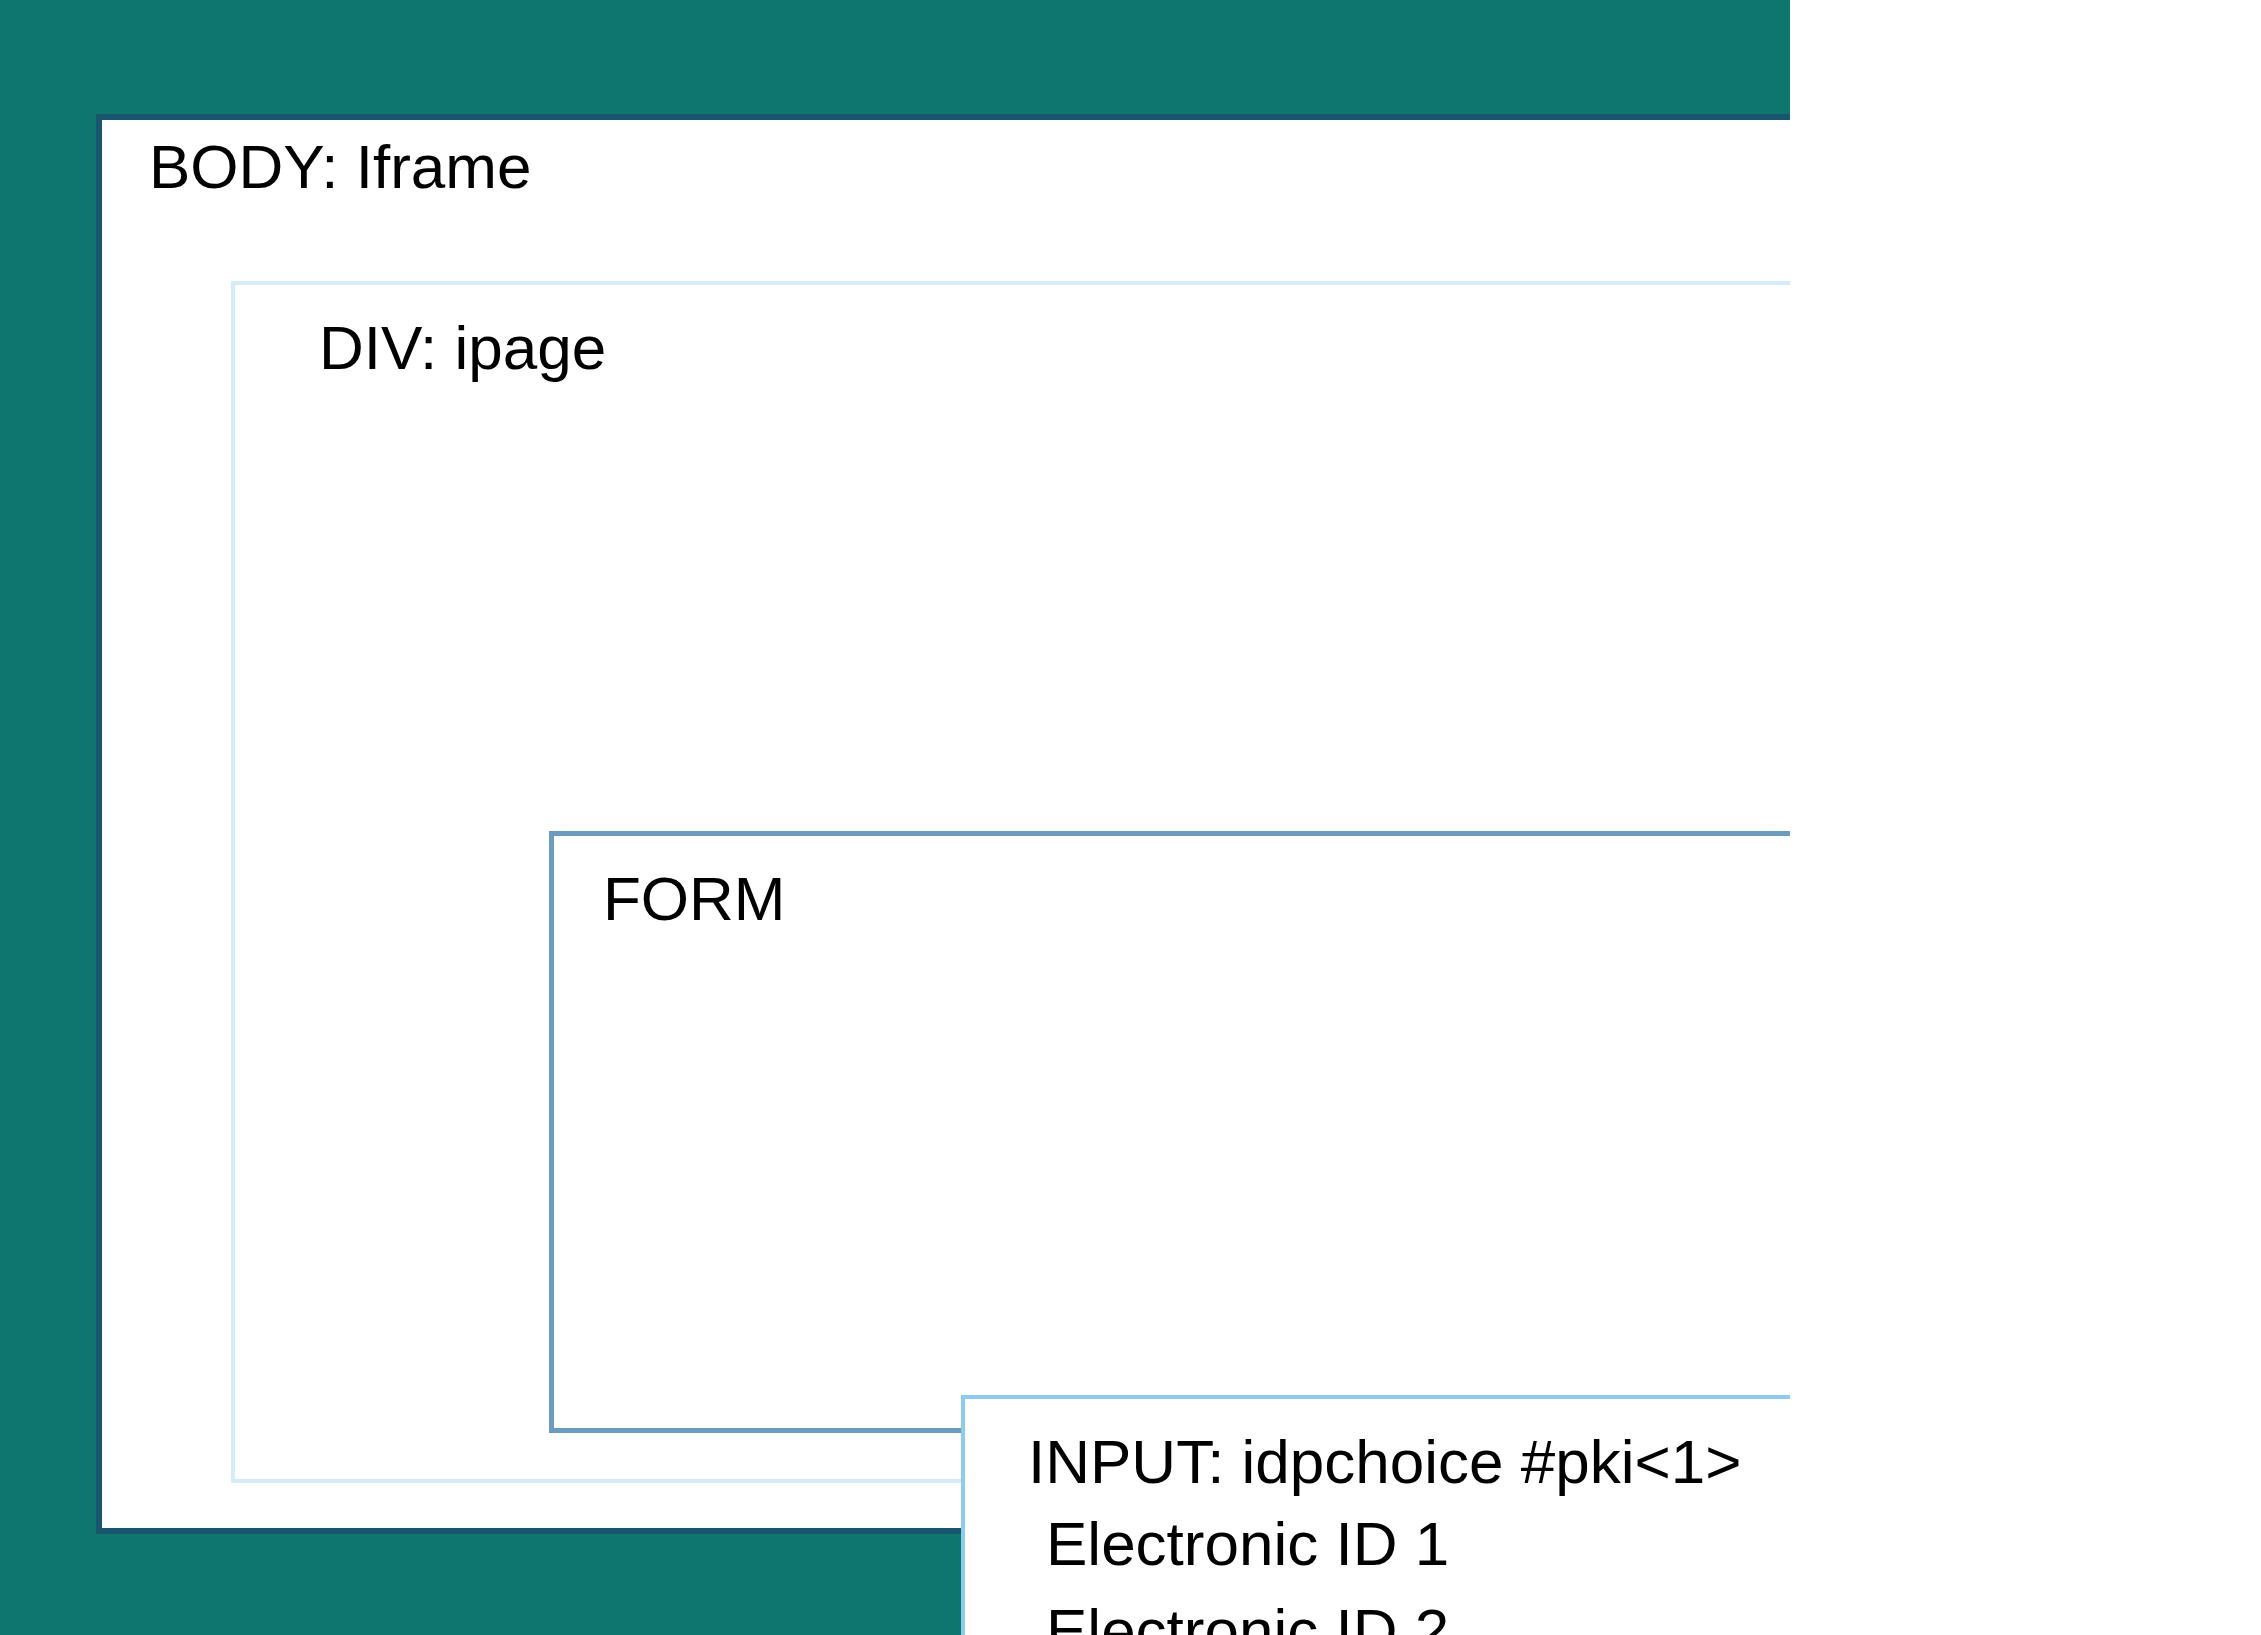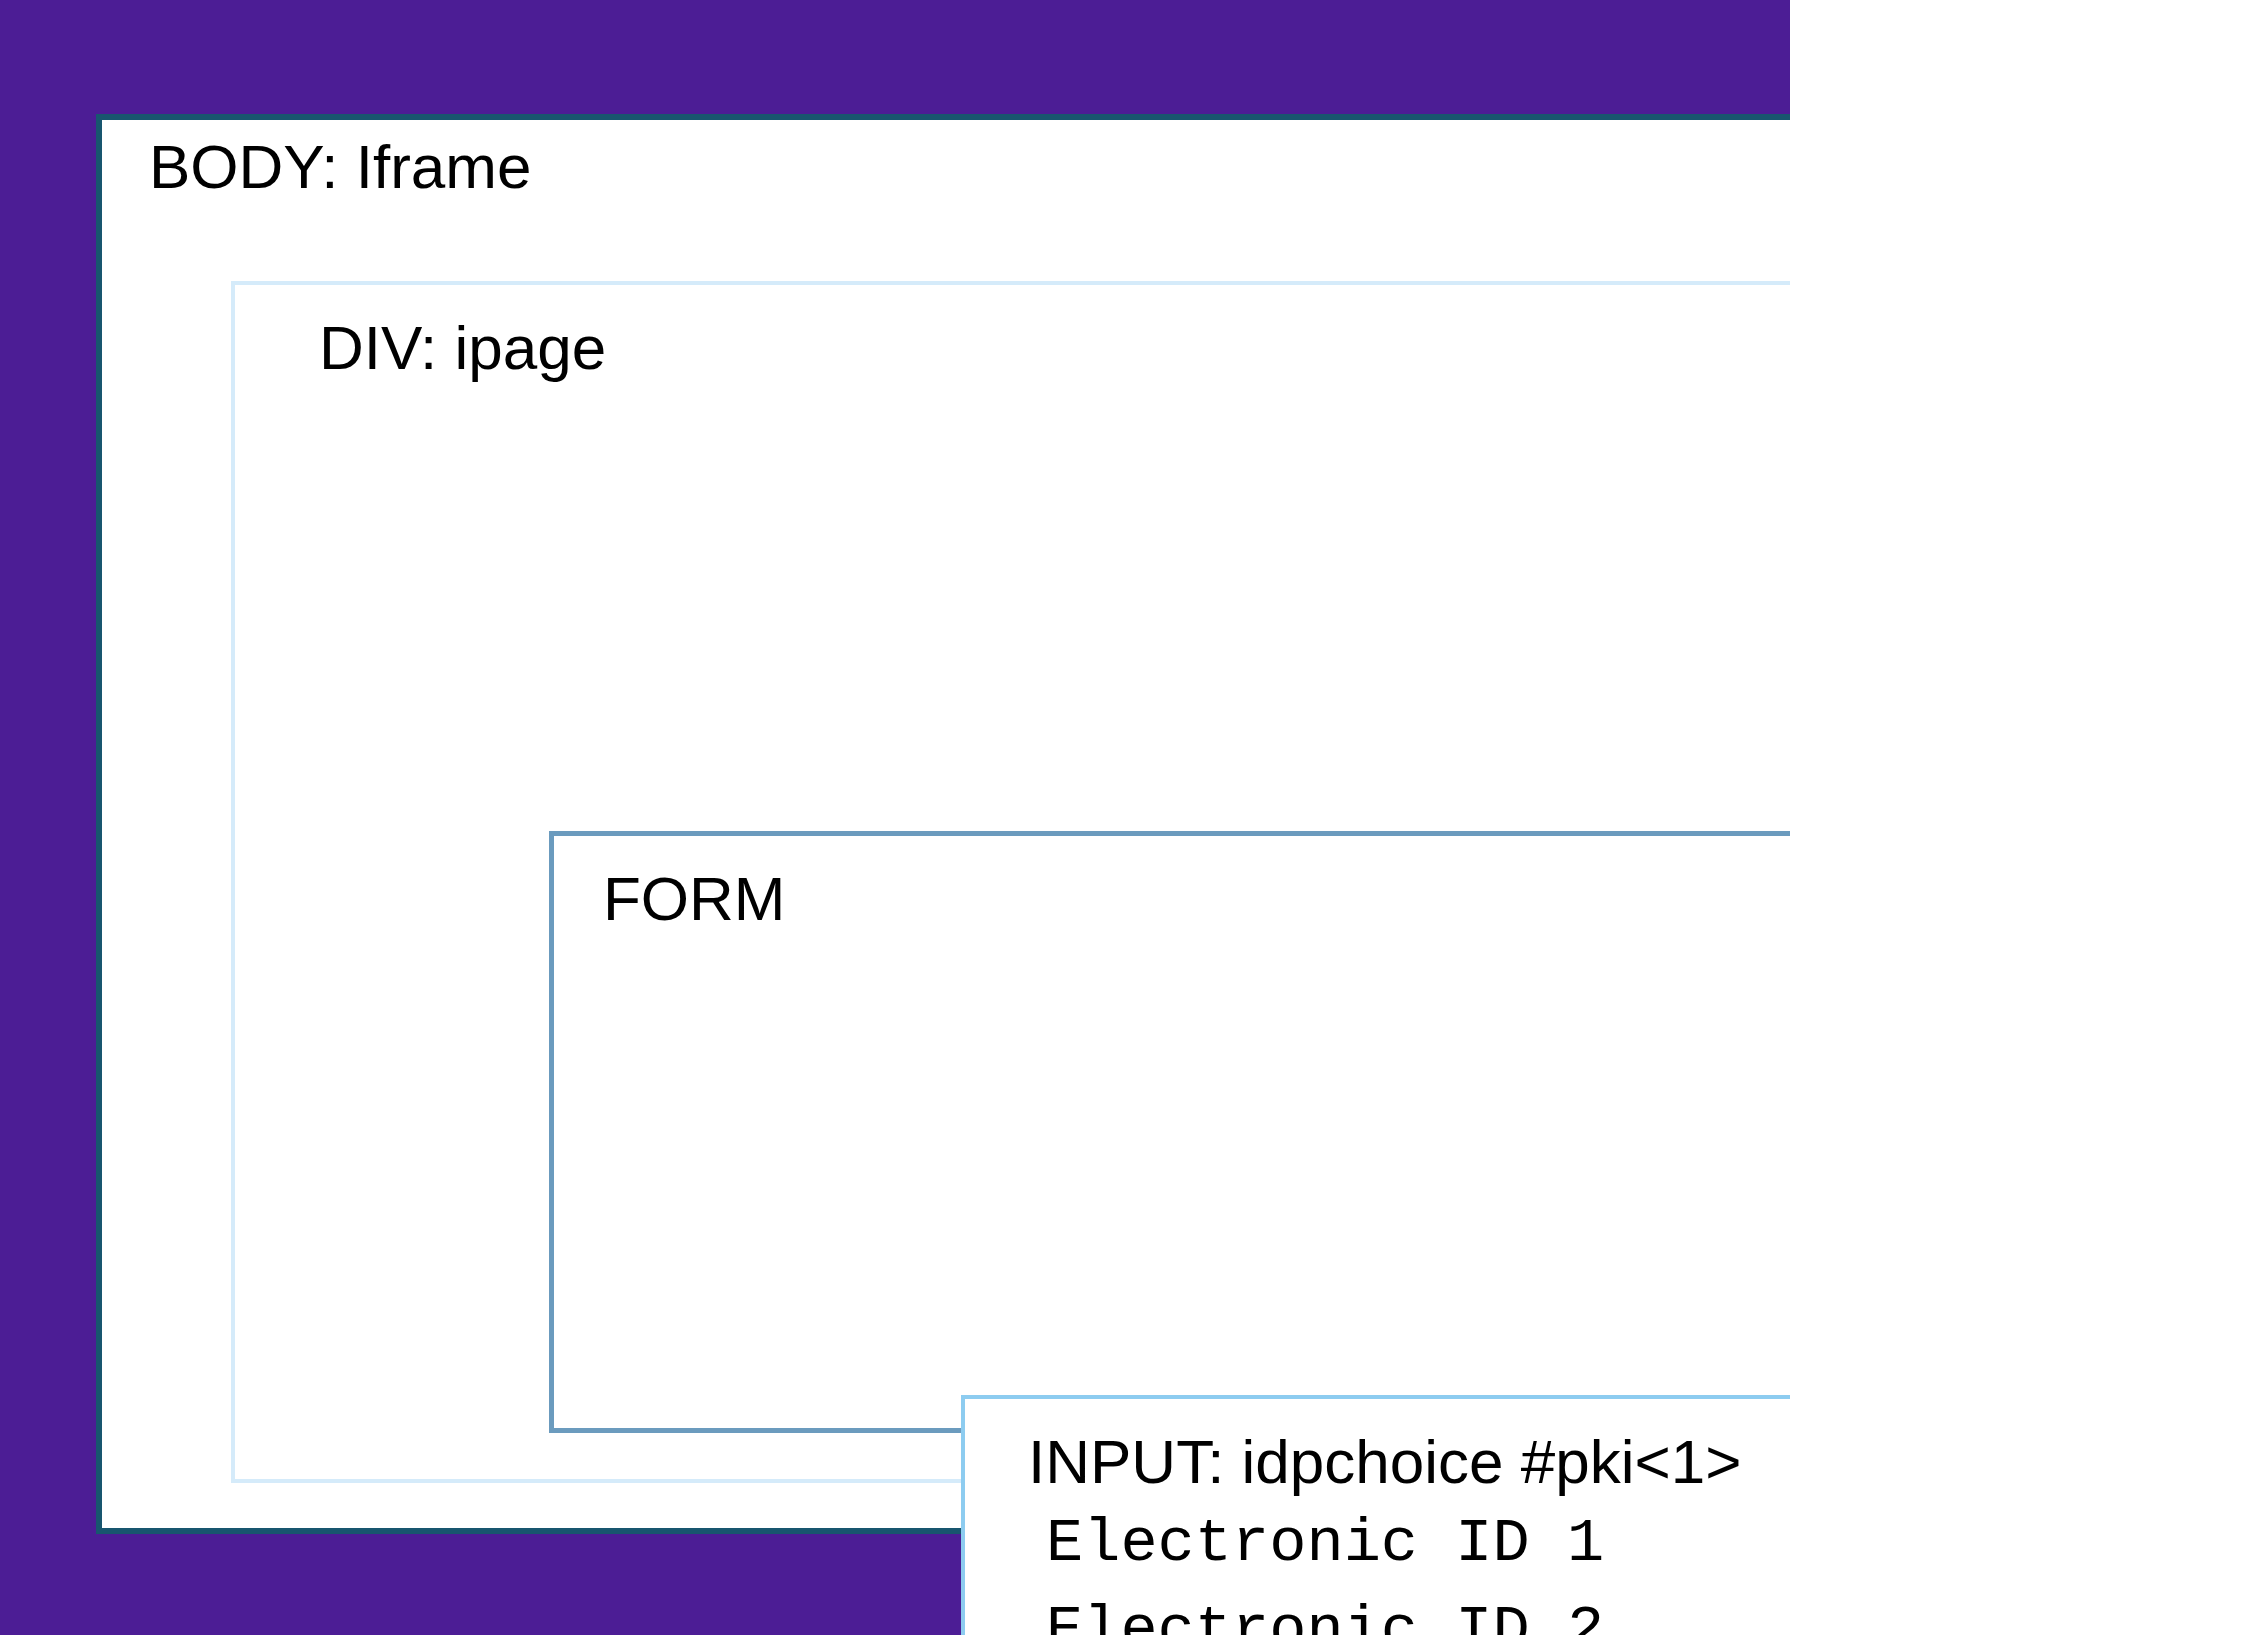--- a/index.html
+++ b/index.html
@@ -8,21 +8,21 @@
     background: #ffffff;
   }
   body {
     font-family: "Liberation Sans", sans-serif;
     color: #000000;
   }
   #canvas {
     position: relative;
     width: 1790px;
     height: 1635px;
-    background: #4c1d95;
+    background: #0f766e;
     overflow: hidden;
   }
 
   
   .box-body {
     position: absolute;
     left: 96px;
     top: 114px;
     width: 2094px;
     height: 1420px;
@@ -108,21 +108,20 @@
     position: absolute;
     left: 81px;
     top: 114px;
   }
   .option-item {
     font-size: 62px;
     line-height: 1.0;
     margin-bottom: 24.6px;
     white-space: nowrap;
     color: #000000;
-    font-family: Liberation Mono, monospace;
   }
 </style>
 </head>
 <body>
 
 <div id="canvas">
 
   <div class="box-body">
     <span class="lbl lbl-body">BODY: Iframe</span>
 

